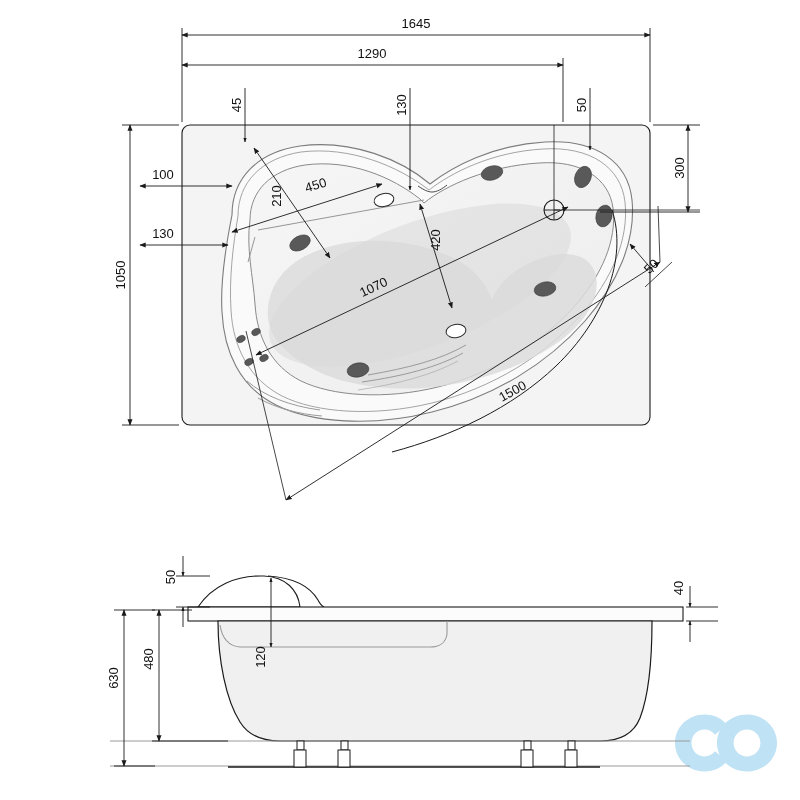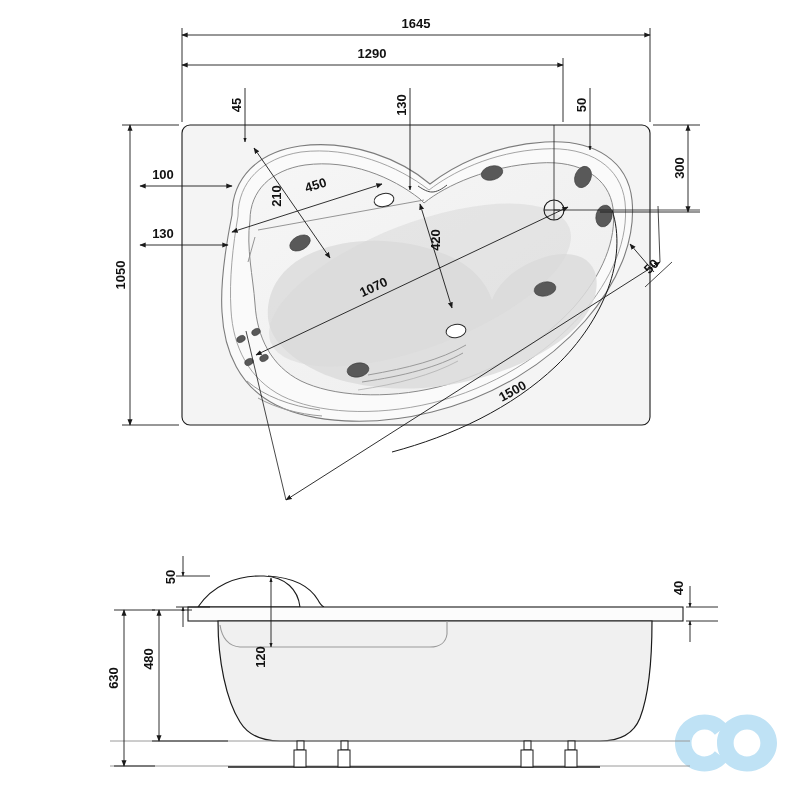--- a/index.html
+++ b/index.html
@@ -2,21 +2,21 @@
 <html><head>
 <meta charset="utf-8">
 <title>Corner Bathtub Technical Drawing</title>
 <style>
   html,body{margin:0;padding:0;background:#ffffff;}
   body{
     width:800px;height:800px;overflow:hidden;position:relative;
     font-family:"Liberation Sans", sans-serif;
     color:#000;
   }
-  #sheet{position:absolute;left:0;top:0;width:792px;height:800px;font-weight:bold;}
+  #sheet{position:absolute;left:0;top:0;width:792px;height:800px;}
   svg{display:block;}
   .dimtext{
     font-family:"Liberation Sans", sans-serif;
     font-size:13px;
     fill:#111;
     dominant-baseline:middle;
   }
 </style>
 </head>
 <body>

